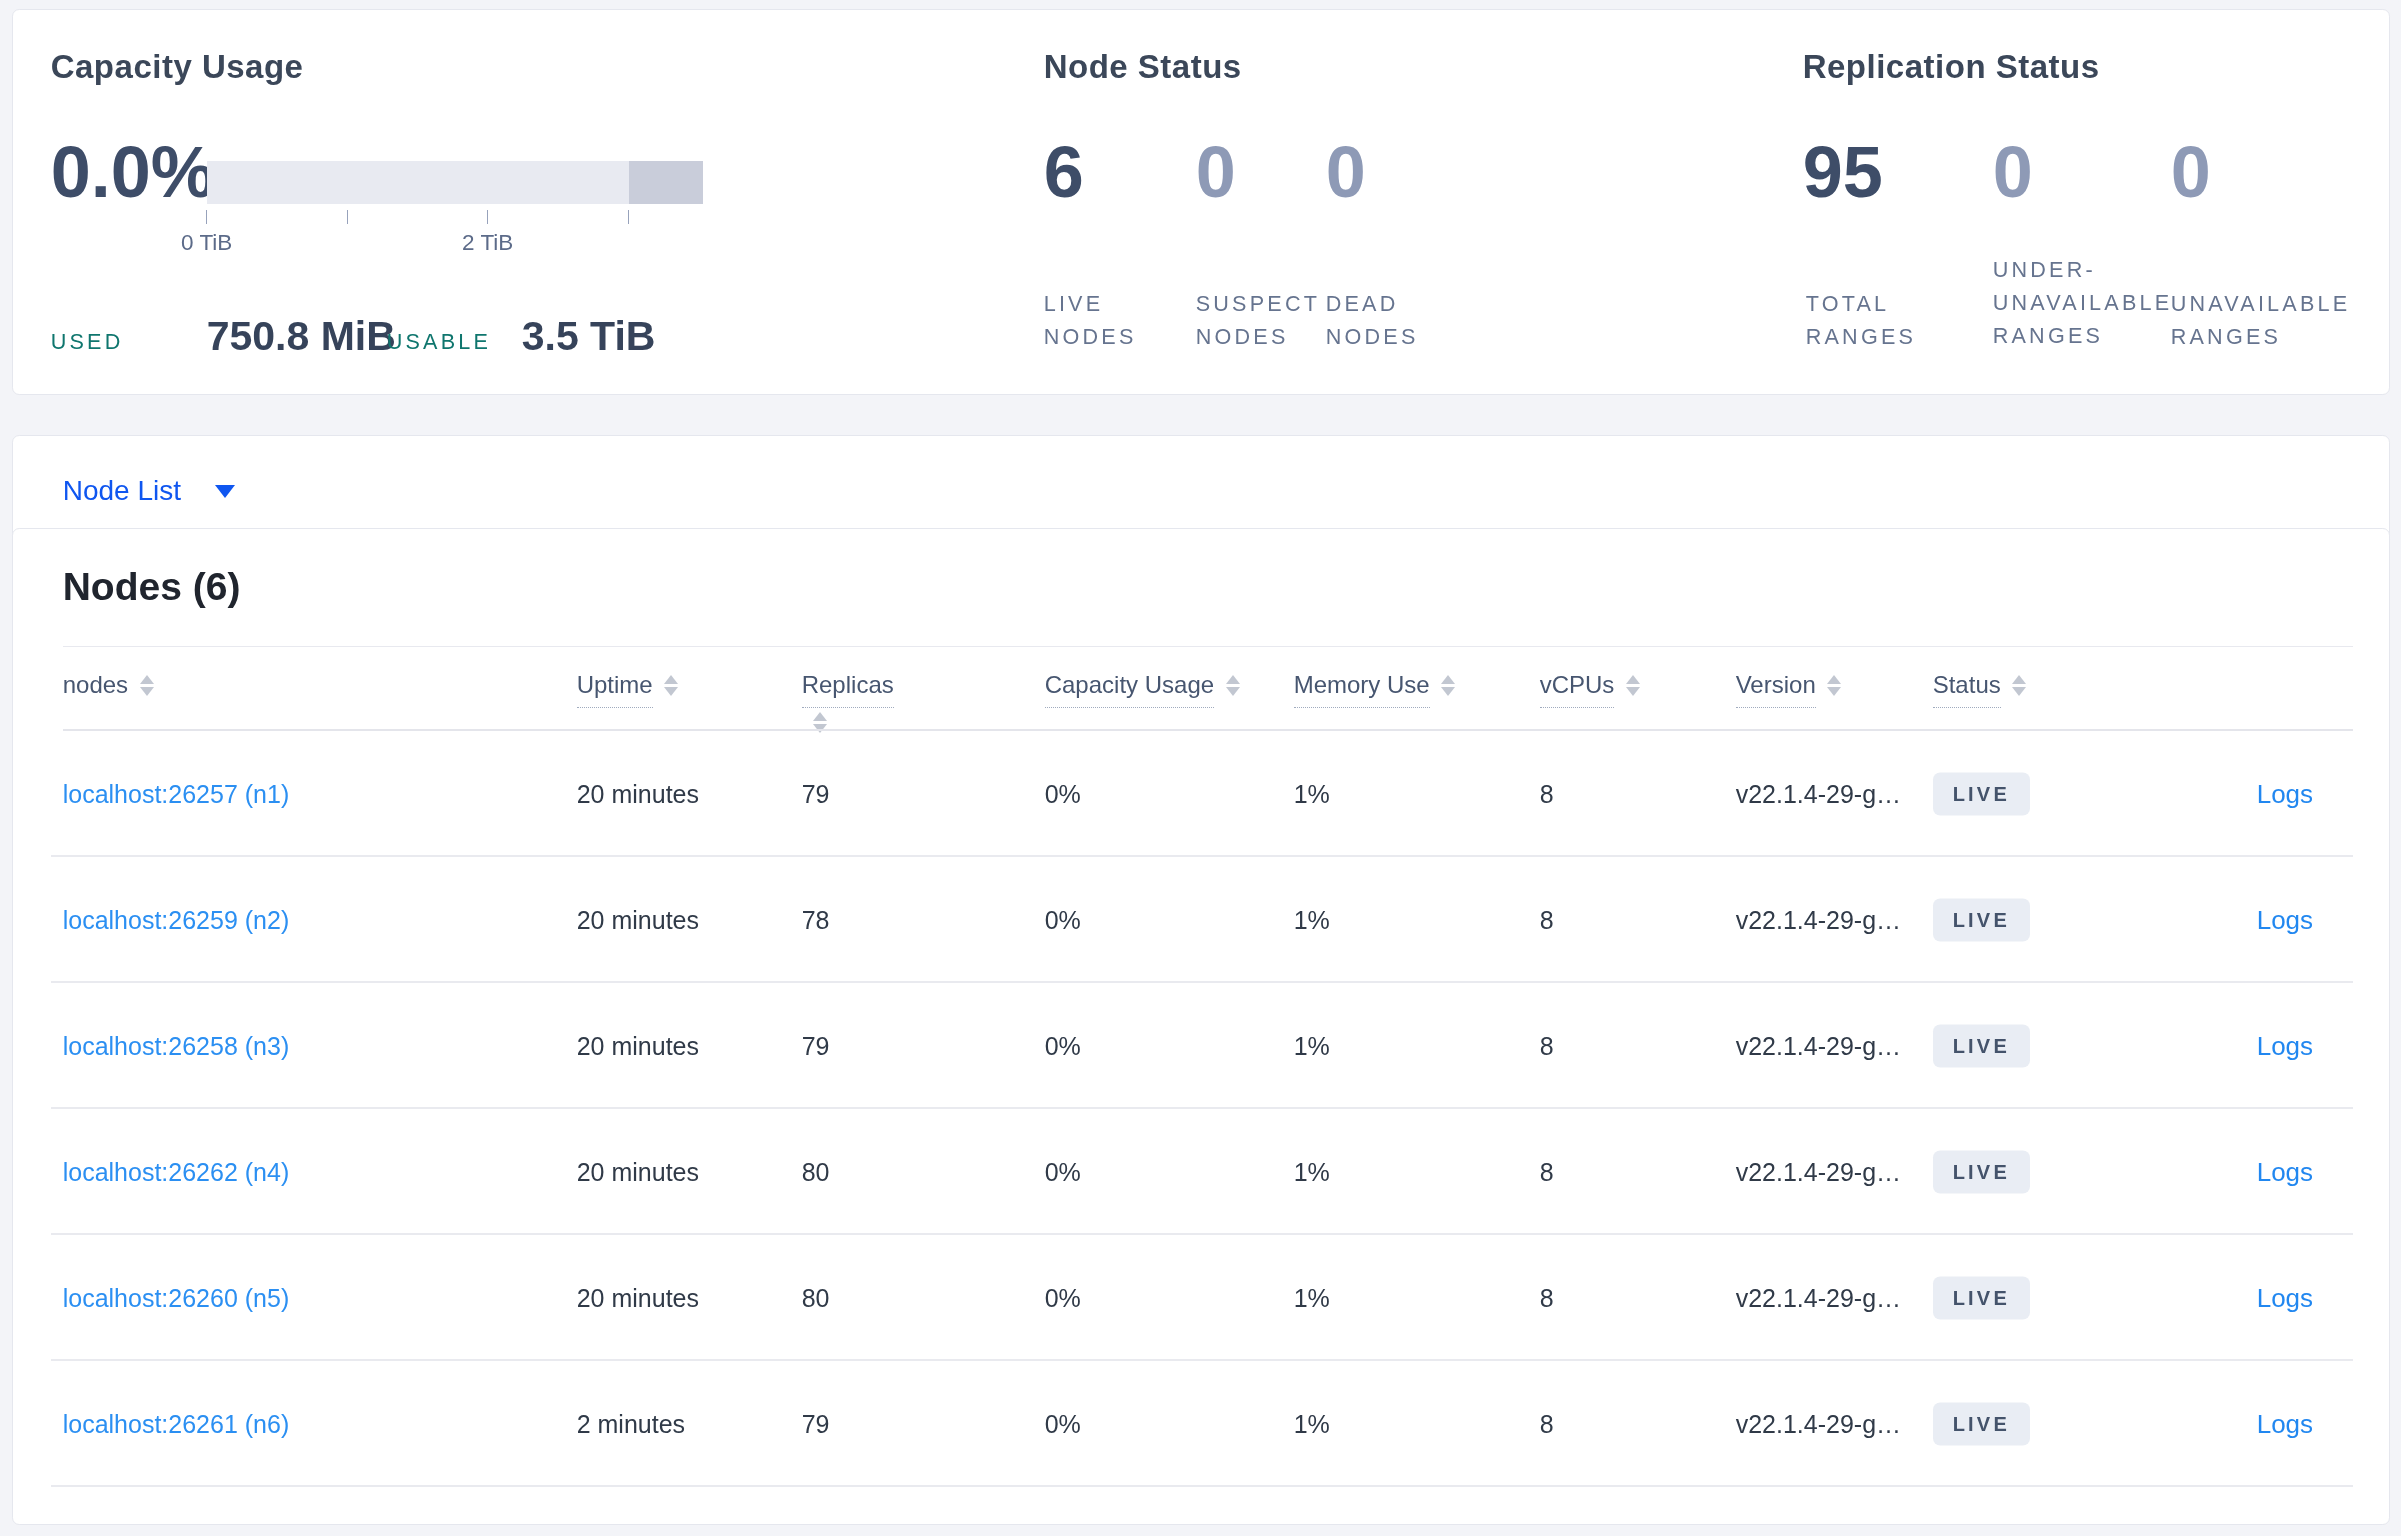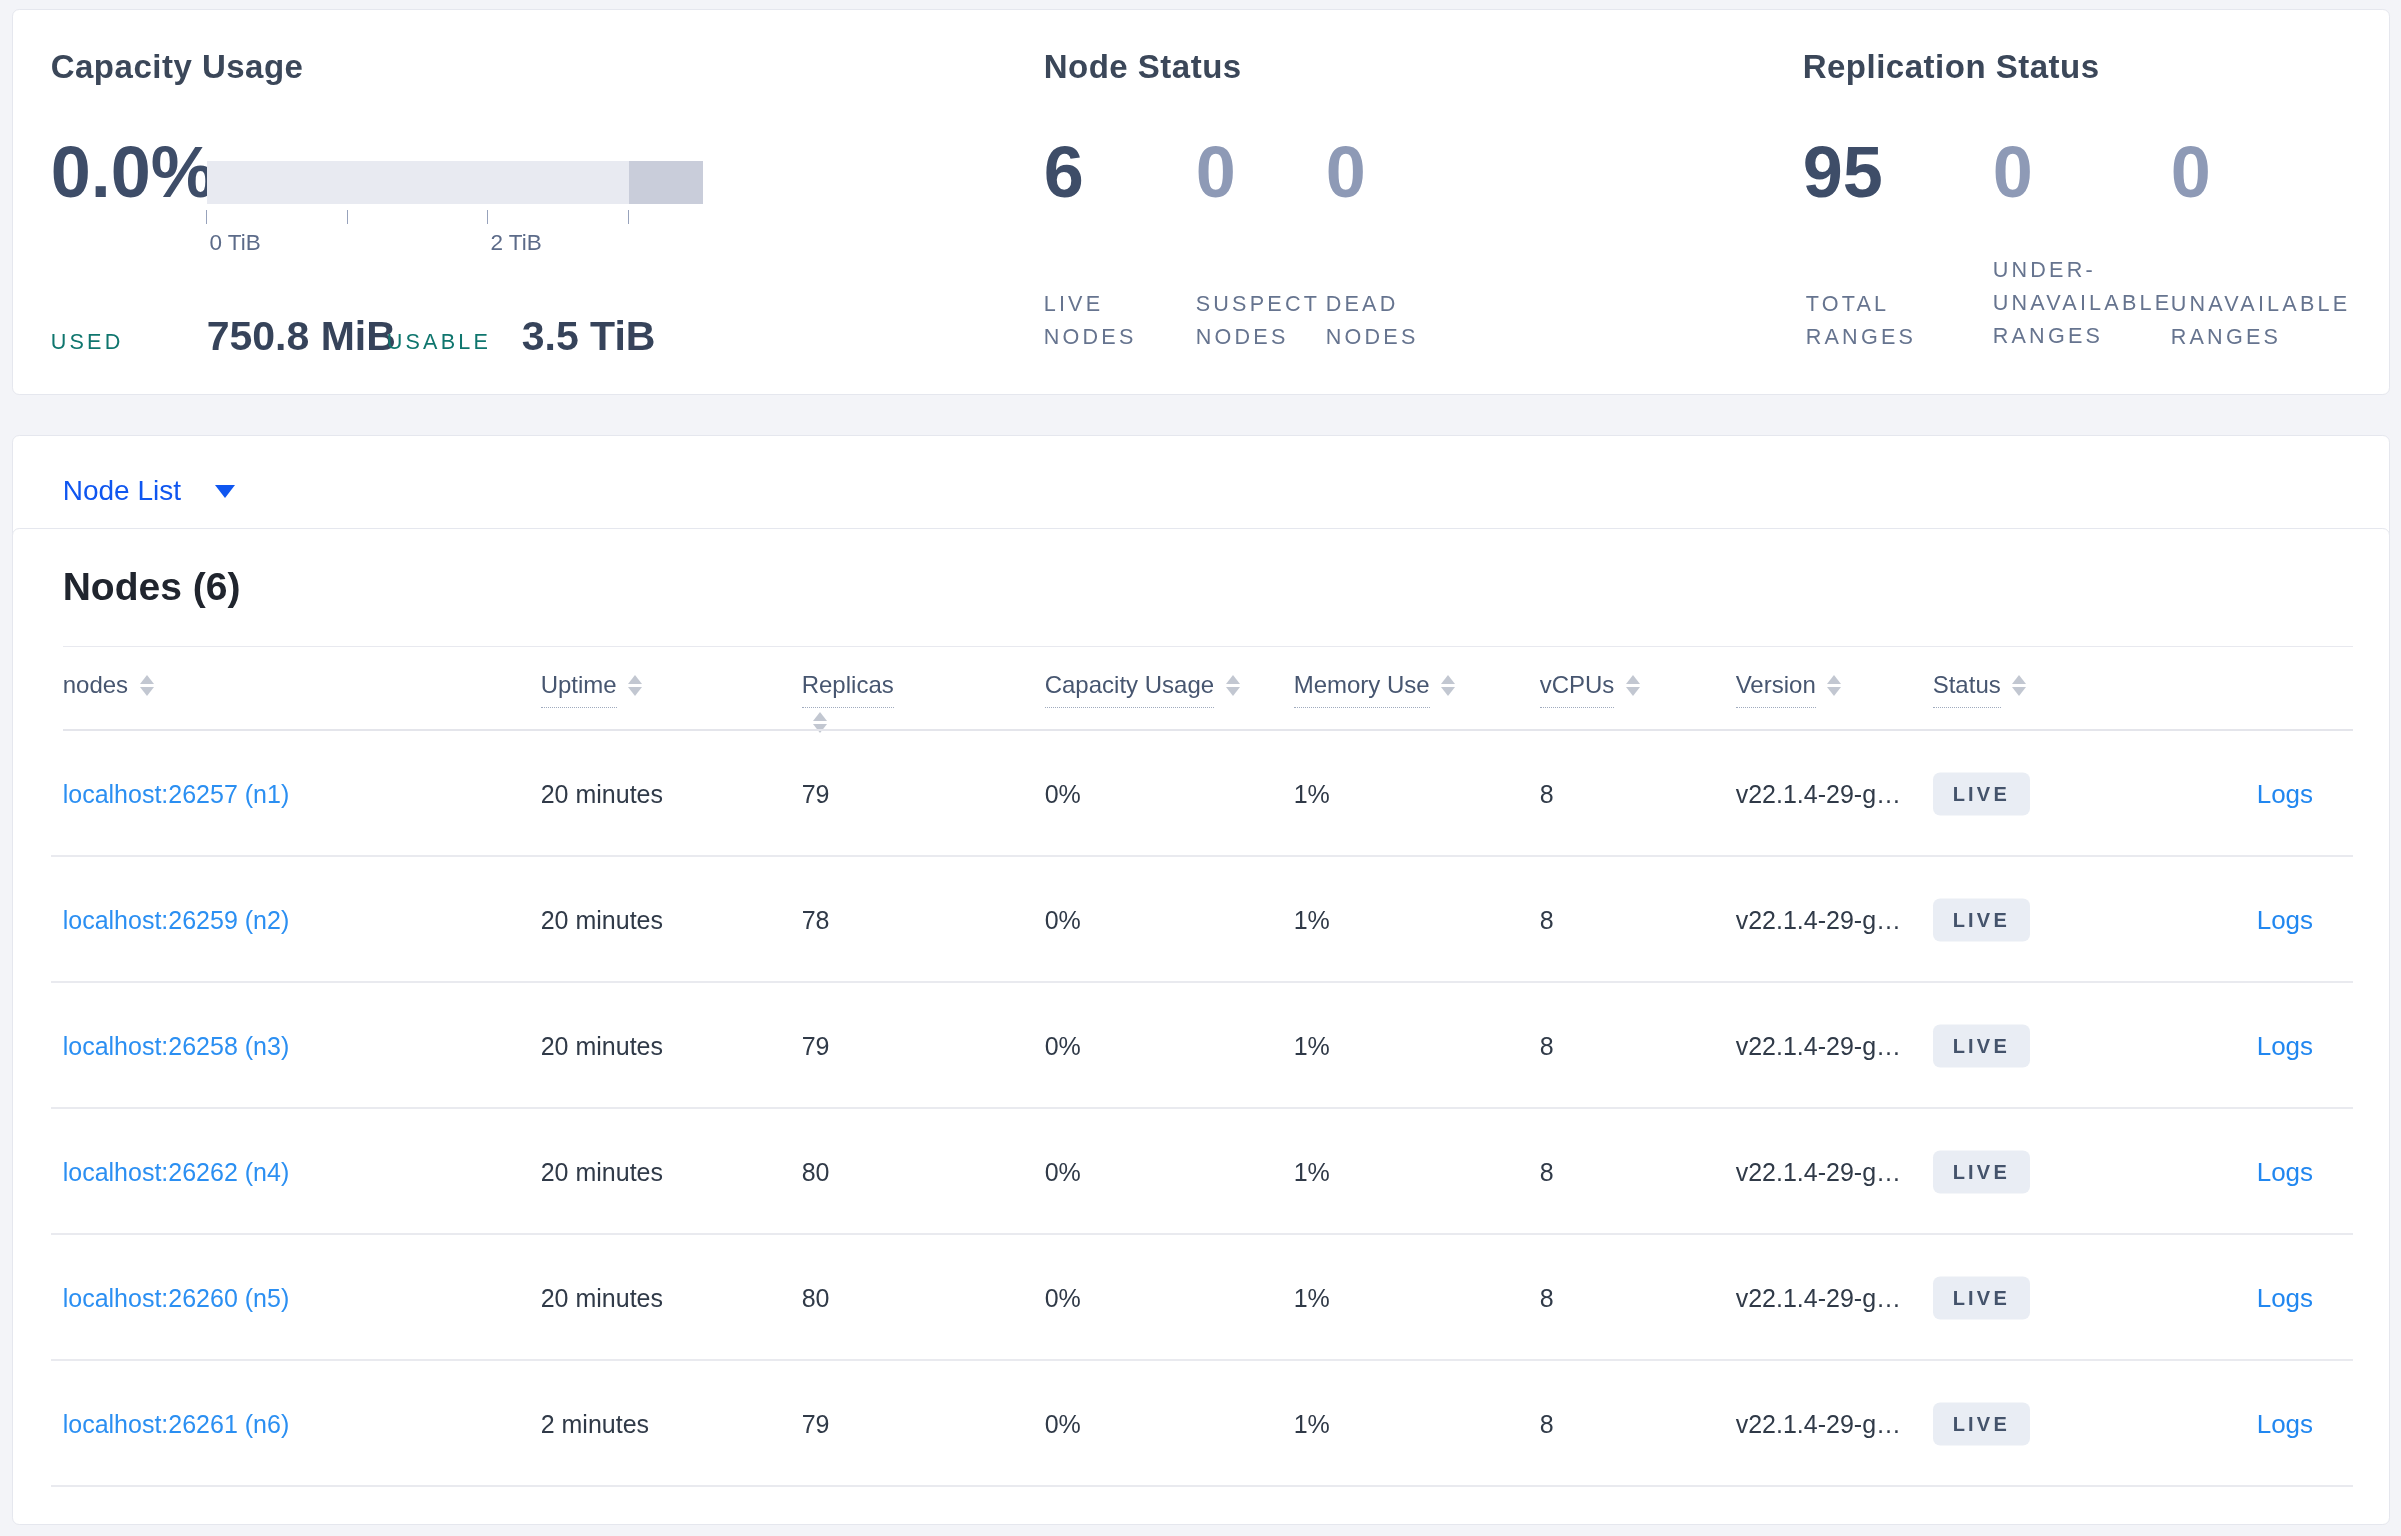--- a/index.html
+++ b/index.html
@@ -39,21 +39,21 @@
   }
   #cap-bar-dark {
     position:absolute; right:0; top:0; width:74px; height:43px;
     background:#c9cdda;
   }
   .tick {
     position:absolute; top:200px; width:1.8px; height:13.5px; background:#97a2bb;
   }
   .tick-label {
     position:absolute; top:220px; width:108px; margin-left:-54px;
-    text-align:right; font-size:22.5px; color:#5c6b89;
+    text-align:center; font-size:22.5px; color:#5c6b89;
   }
   .cap-kv-label {
     position:absolute; top:319px;
     font-size:21.6px; font-weight:500; letter-spacing:3.2px; color:#0f766e;
   }
   .cap-kv-value {
     position:absolute; top:303px;
     font-size:41px; font-weight:bold; color:#36435a;
   }
   
@@ -109,21 +109,21 @@
   }
   a.node-link, a.logs-link { text-decoration:none; cursor:pointer; }
   a.node-link { color:#2b8ff2; }
   a.logs-link { color:#2187f0; font-size:26px; }
   .badge {
     display:inline-block; padding:10px 20px; background:#e9edf4; border-radius:7.2px;
     font-size:20px; font-weight:bold; letter-spacing:3.2px; color:#44536b;
   }
   
   .col-node     { left:50px;  }
-  .col-uptime   { left:528px; }
+  .col-uptime   { left:564px; }
   .col-replicas { left:789px;flex-direction:column; }
   .col-capacity { left:1032px;}
   .col-memory   { left:1281px;}
   .col-vcpus    { left:1527px;}
   .col-version  { left:1723px;}
   .col-status   { left:1920px;}
   .col-logs     { left:2244px;}
 </style>
 </head>
 <body>

